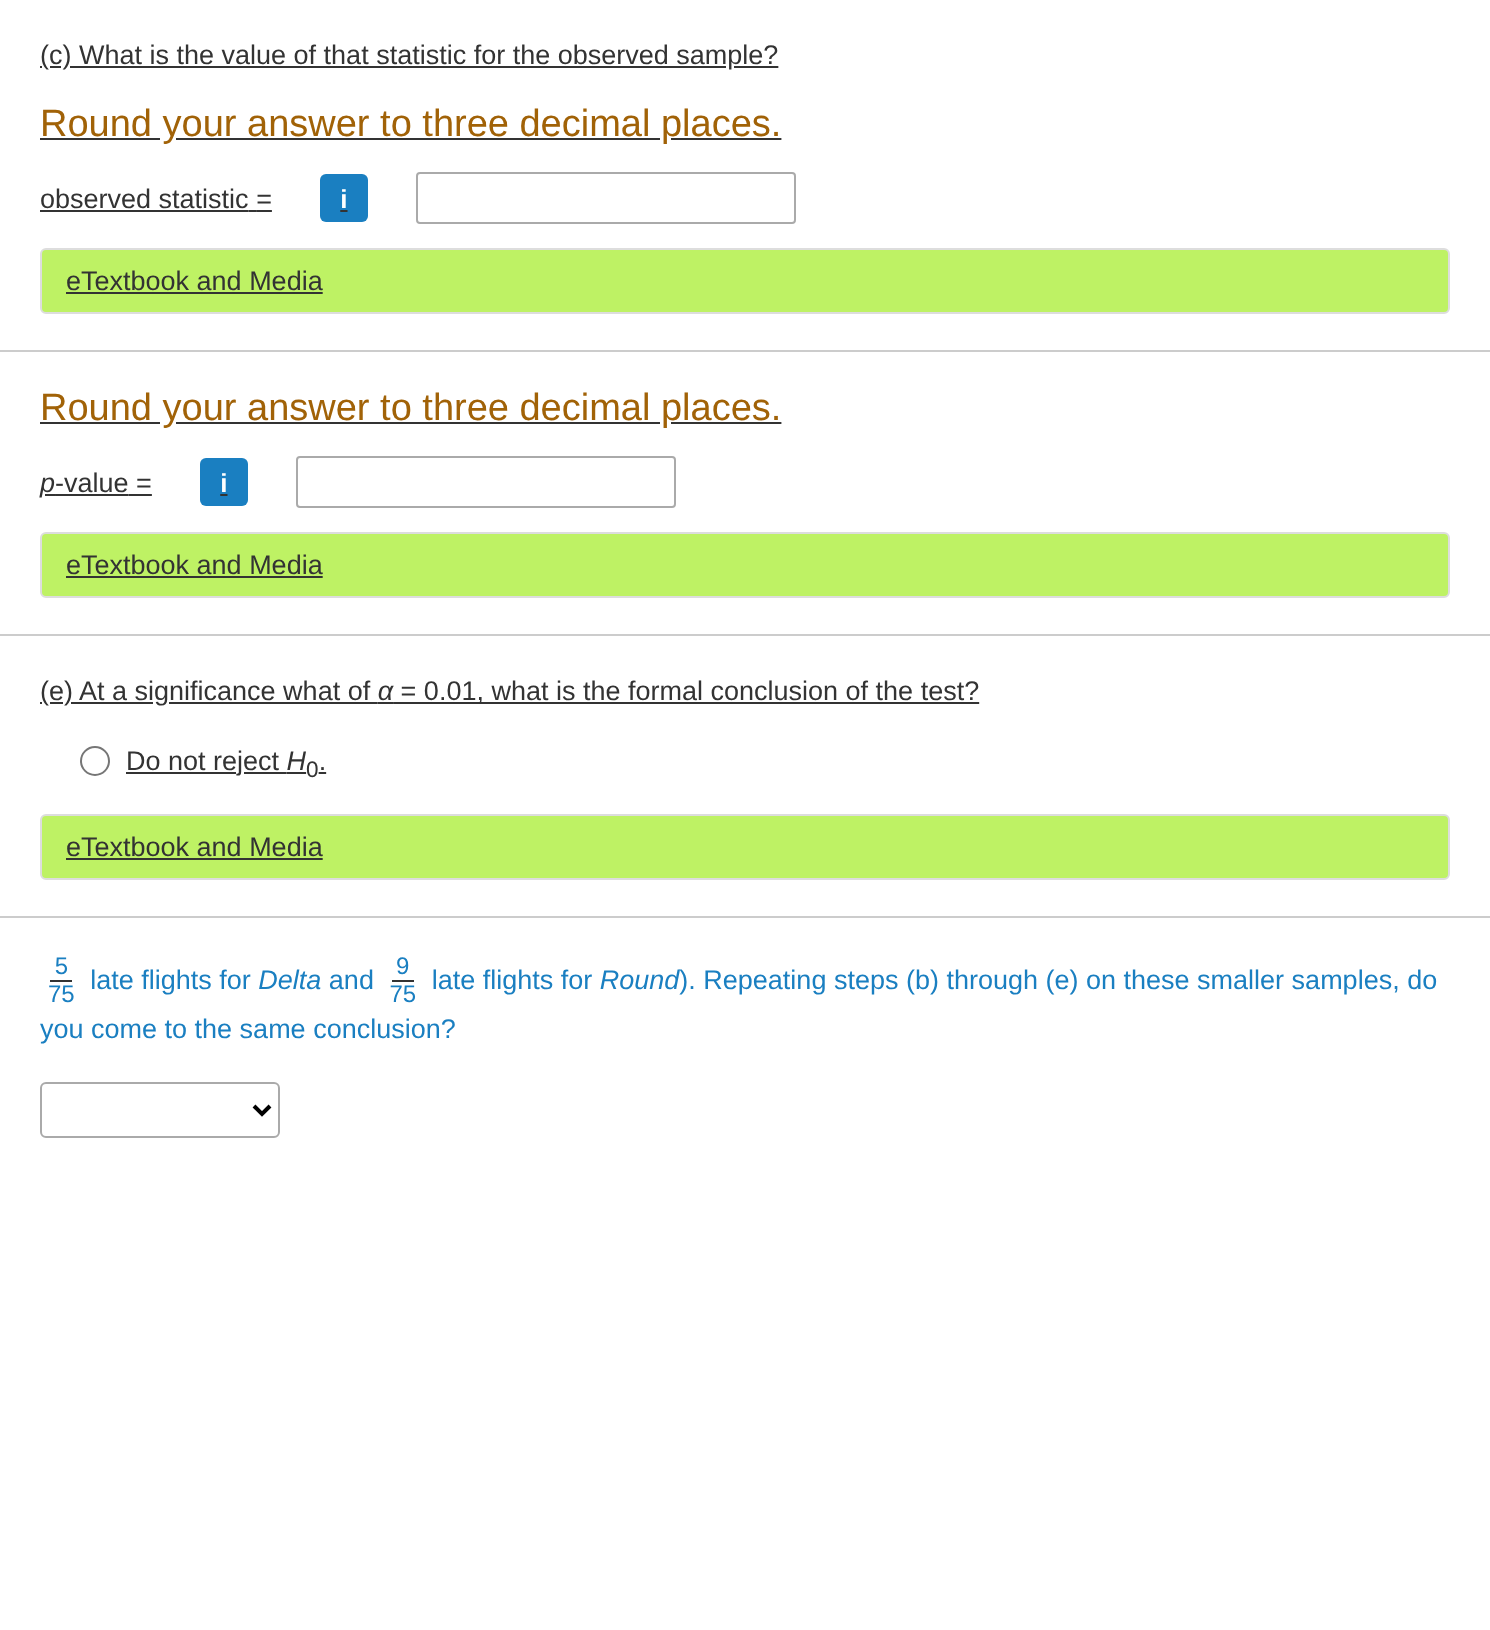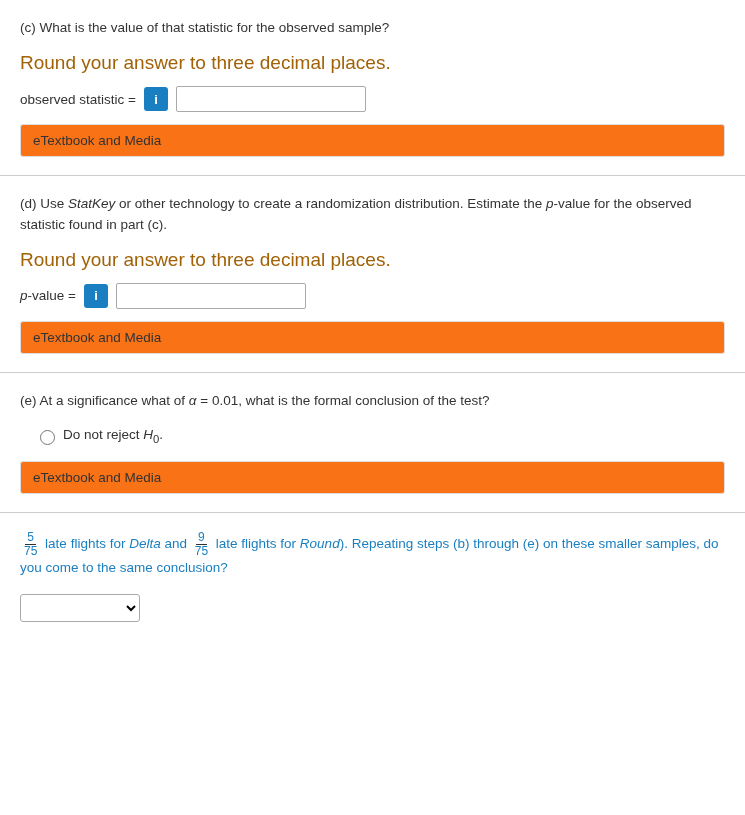--- a/index.html
+++ b/index.html
@@ -8,39 +8,40 @@
       font-size: 14px;
       color: #333;
       background: #fff;
       width: 745px;
       min-height: 815px;
     }
 
     .section {
       padding: 18px 20px 18px 20px;
       border-bottom: 1px solid #ccc;
+      text-decoration: underline;
     }
 
     .section-question {
       font-size: 13.5px;
       line-height: 1.5;
       color: #333;
       margin-bottom: 14px;
     }
 
     .round-note {
       font-size: 19px;
       color: #a16207;
       margin-bottom: 12px;
     }
 
     .input-row {
       display: flex;
       align-items: center;
-      gap: 8px;
+      gap: 24px;
       margin-bottom: 12px;
     }
 
     .input-label {
       font-size: 13.5px;
       color: #333;
     }
 
     .input-label .italic {
       font-style: italic;
@@ -65,38 +66,38 @@
     .text-input {
       border: 1px solid #aaa;
       border-radius: 2px;
       height: 26px;
       width: 190px;
       padding: 2px 6px;
       font-size: 13px;
     }
 
     .etextbook-bar {
-      background: #f97316;
+      background: #bef264;
       border: 1px solid #ddd;
       border-radius: 3px;
       padding: 8px 12px;
       font-size: 13.5px;
       color: #333;
     }
 
     .radio-group {
       margin: 16px 0 16px 20px;
       display: flex;
       flex-direction: column;
       gap: 8px;
     }
 
     .radio-item {
       display: flex;
-      align-items: flex-end;
+      align-items: flex-start;
       gap: 8px;
       font-size: 13.5px;
       cursor: pointer;
     }
 
     .radio-item input[type="radio"] {
       accent-color: #333;
       width: 15px;
       height: 15px;
     }
@@ -163,23 +164,20 @@
       <span>i</span>
     </button>
     <input class="text-input" type="text" style="">
   </div>
   <div class="etextbook-bar">
     <span>eTextbook and Media</span>
   </div>
 </div>
 
 <div class="section">
-  <p class="section-question">
-    (d) Use <span class="italic">StatKey</span> or other technology to create a randomization distribution. Estimate the <span class="italic">p</span>-value for the observed statistic found in part (c).
-  </p>
   <p class="round-note">
     <span>Round your answer to three decimal places.</span>
   </p>
   <div class="input-row">
     <span class="input-label">
       <span class="italic">p</span>-value<span> = </span>
     </span>
     <button class="info-btn">
       <span>i</span>
     </button>

